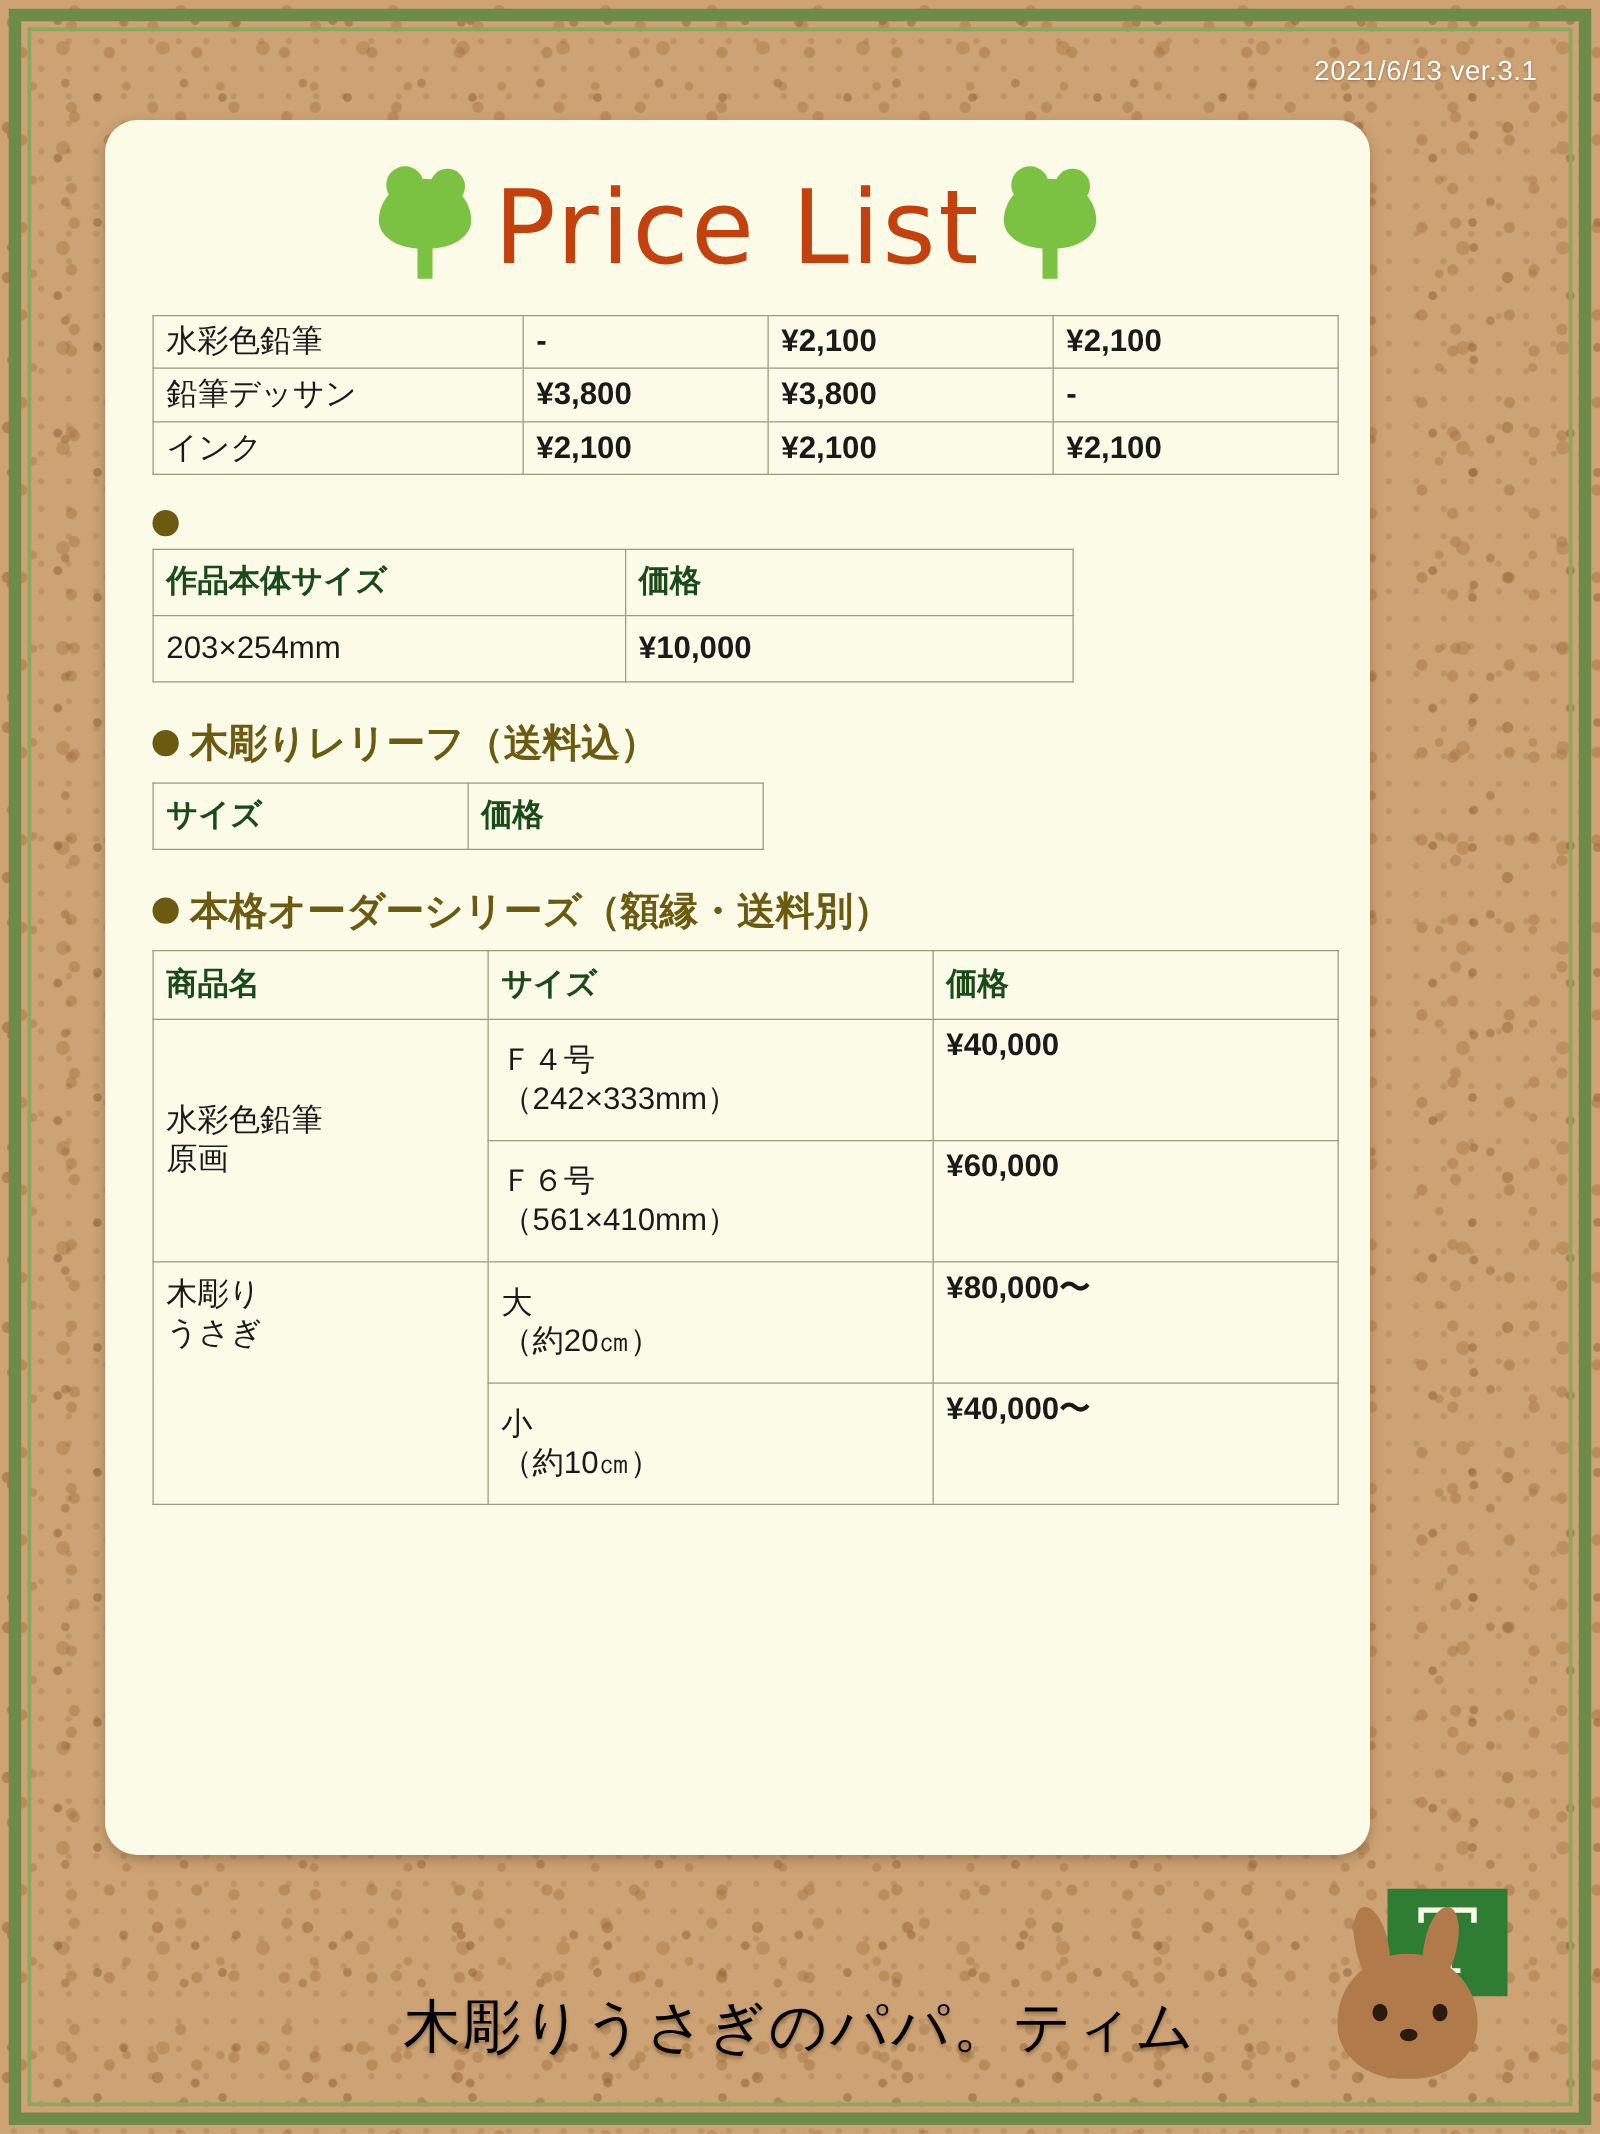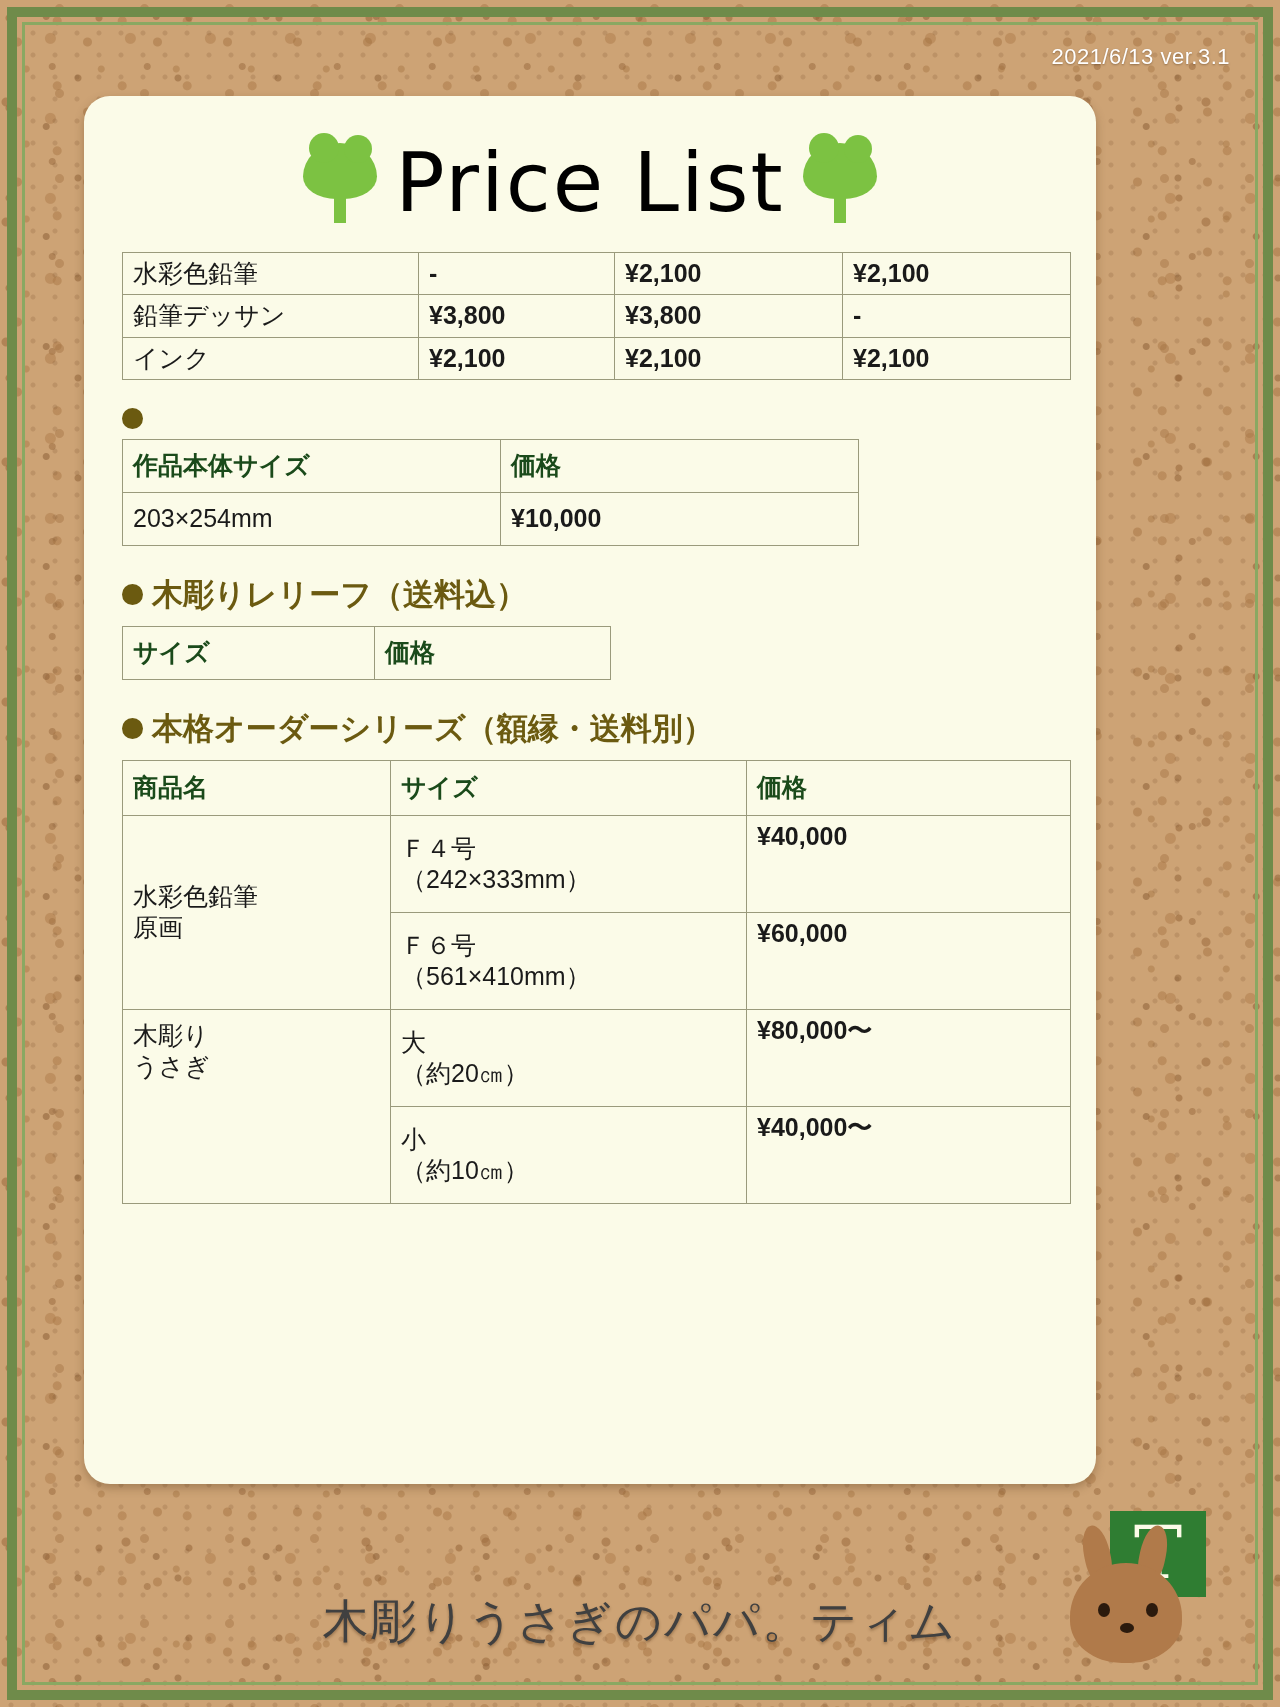--- a/index.html
+++ b/index.html
@@ -87,21 +87,21 @@
     display: flex;
     align-items: center;
     justify-content: center;
     gap: 18px;
     padding-top: 16px;
     height: 140px;
   }
   .title-text {
     font-family: "DejaVu Sans", sans-serif;
     font-size: 82px;
-    color: #000000;
+    color: #c2410c;
     letter-spacing: 2px;
     font-weight: 400;
   }
   .tree {
     width: 74px;
     height: 90px;
     position: relative;
     flex: 0 0 auto;
   }
   .tree .canopy {
@@ -216,21 +216,21 @@
     right: 0;
     bottom: 26px;
     height: 170px;
   }
   .brand {
     position: absolute;
     left: 0; right: 0;
     bottom: 28px;
     text-align: center;
     font-size: 46px;
-    color: #404040;
+    color: #000000;
     letter-spacing: 2px;
     font-family: "DejaVu Sans", sans-serif;
     text-shadow: 0 2px 3px rgba(90,60,30,0.45);
   }
   .logo {
     position: absolute;
     right: 72px;
     bottom: 18px;
     width: 146px;
     height: 152px;

